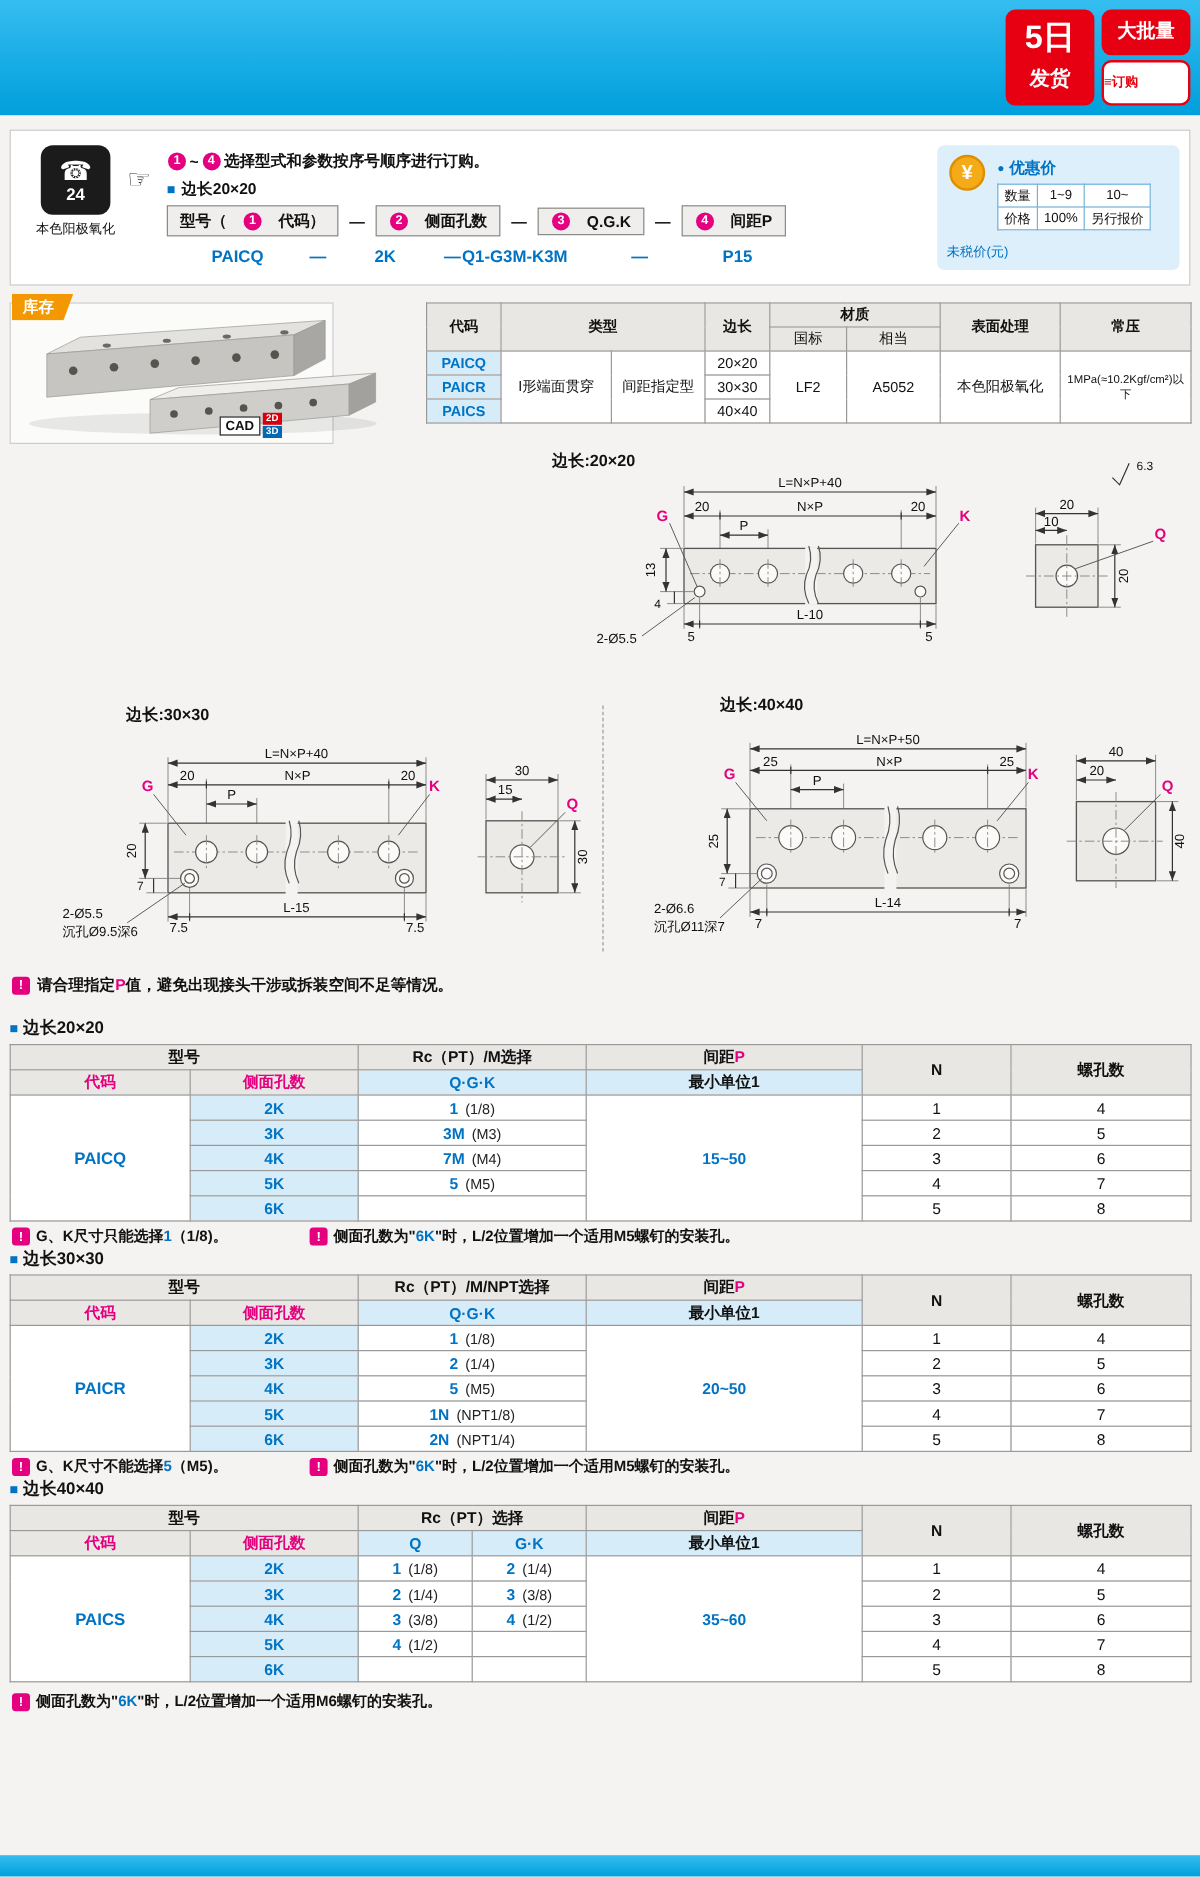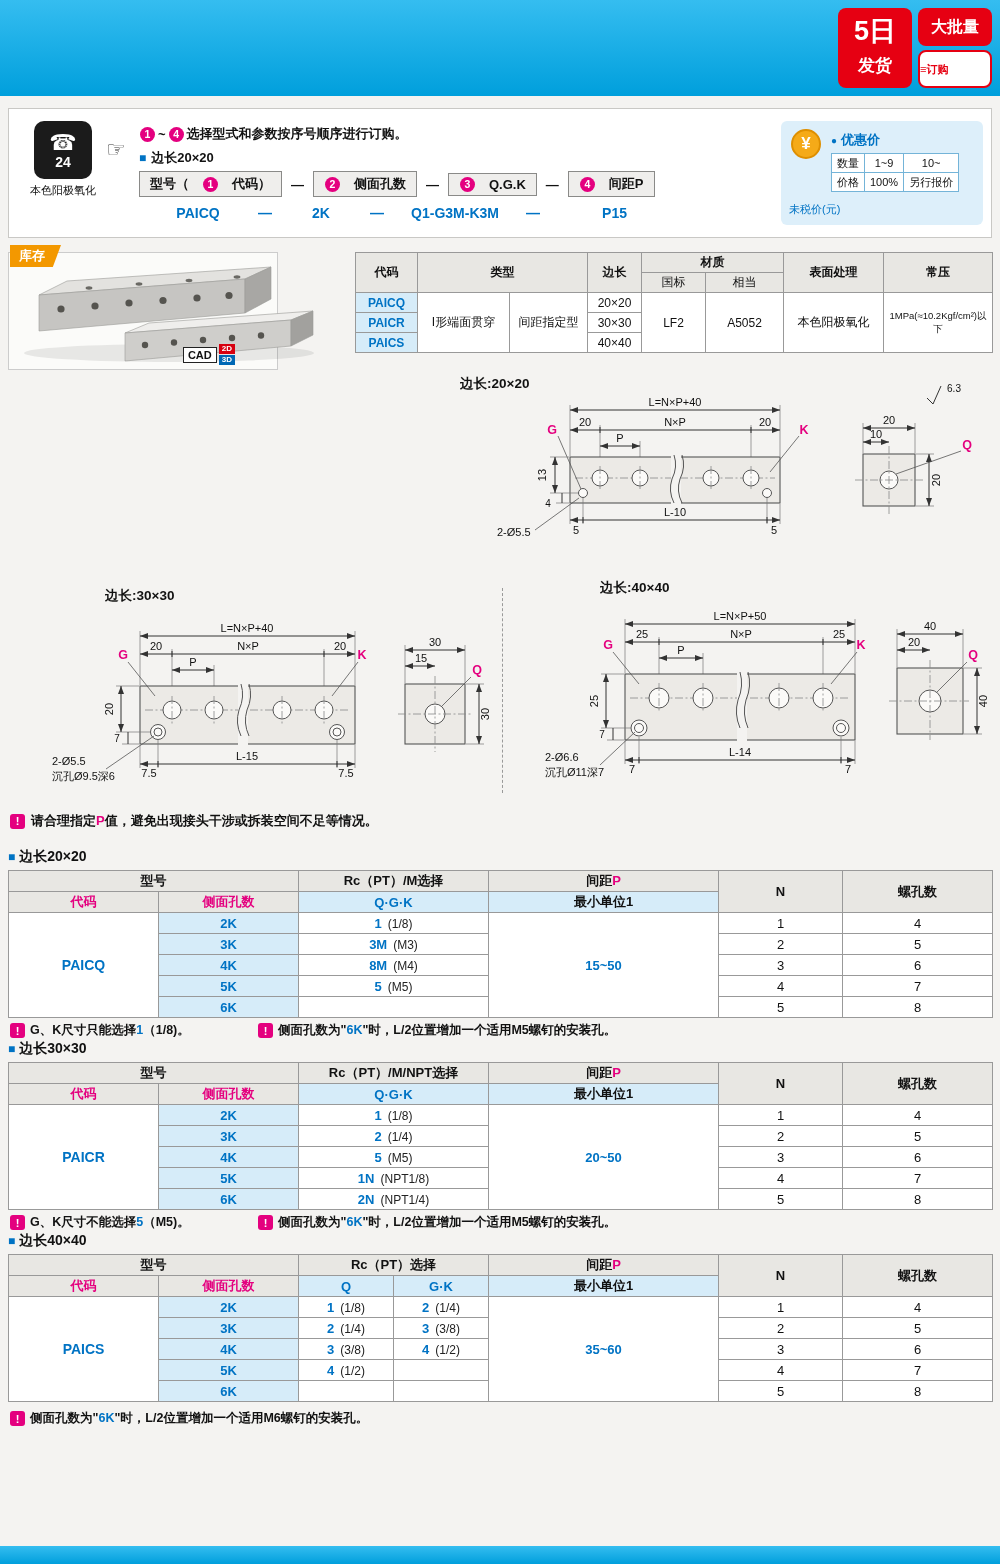--- a/index.html
+++ b/index.html
@@ -35,21 +35,21 @@
 .sizenote{position:absolute;left:130px;top:40px;font-size:13px;font-weight:bold;display:flex;align-items:center;gap:5px;}
 .sq{color:#0073c4;font-size:12px;}
 .cnum{display:inline-flex;width:15px;height:15px;border-radius:50%;background:#e4007f;color:#fff;font-size:10.5px;font-weight:bold;align-items:center;justify-content:center;margin:0 1px;flex:none;}
 .frow{position:absolute;left:130px;top:62px;display:flex;align-items:center;gap:9px;}
 .fbox{display:inline-flex;align-items:center;background:#efeeec;border:1px solid #8a8a88;padding:3px 10px;font-size:13px;font-weight:bold;gap:13px;white-space:nowrap;}
 .fdash{font-weight:bold;font-size:13px;}
 .exrow{position:absolute;left:130px;top:96px;display:flex;align-items:center;font-size:14px;font-weight:bold;color:#0073c4;}
 .exrow .d{color:#0073c4;width:16px;text-align:center;}
 .ex1{width:118px;text-align:center;}
 .ex2{width:96px;text-align:center;}
-.ex3{width:140px;text-align:center;}
+.ex3{width:140px;}
 .ex4{width:86px;text-align:right;}
 .pricebox{position:absolute;left:772px;top:12px;width:202px;height:104px;background:#ddeffa;border-radius:6px;}
 .coin{position:absolute;left:10px;top:8px;width:30px;height:30px;border-radius:50%;background:#f5aa18;border:2px solid #de8f00;color:#fff;font-weight:bold;font-size:17px;display:flex;align-items:center;justify-content:center;}
 .plabel{position:absolute;left:50px;top:10px;color:#0073c4;font-weight:bold;font-size:13px;display:flex;align-items:center;gap:4px;}
 .pdot{font-size:10px;}
 .ptable{position:absolute;left:50px;top:32px;border-collapse:collapse;font-size:11px;}
 .ptable td{border:1px solid #74b4d8;background:#fff;padding:1px 5px;text-align:center;height:19px;}
 .ptax{position:absolute;left:8px;bottom:8px;color:#0073c4;font-size:11px;}
 
 
@@ -566,21 +566,21 @@
       <td>4</td>
     </tr>
     <tr>
       <td class="cyan bb">3K</td>
       <td class="thread"><span class="bb">3M</span><span class="sub">(M3)</span></td>
       <td>2</td>
       <td>5</td>
     </tr>
     <tr>
       <td class="cyan bb">4K</td>
-      <td class="thread"><span class="bb">8M</span><span class="sub">(M4)</span></td>
+      <td class="thread"><span class="bb">7M</span><span class="sub">(M4)</span></td>
       <td>3</td>
       <td>6</td>
     </tr>
     <tr>
       <td class="cyan bb">5K</td>
       <td class="thread"><span class="bb">5</span><span class="sub">(M5)</span></td>
       <td>4</td>
       <td>7</td>
     </tr>
     <tr>

